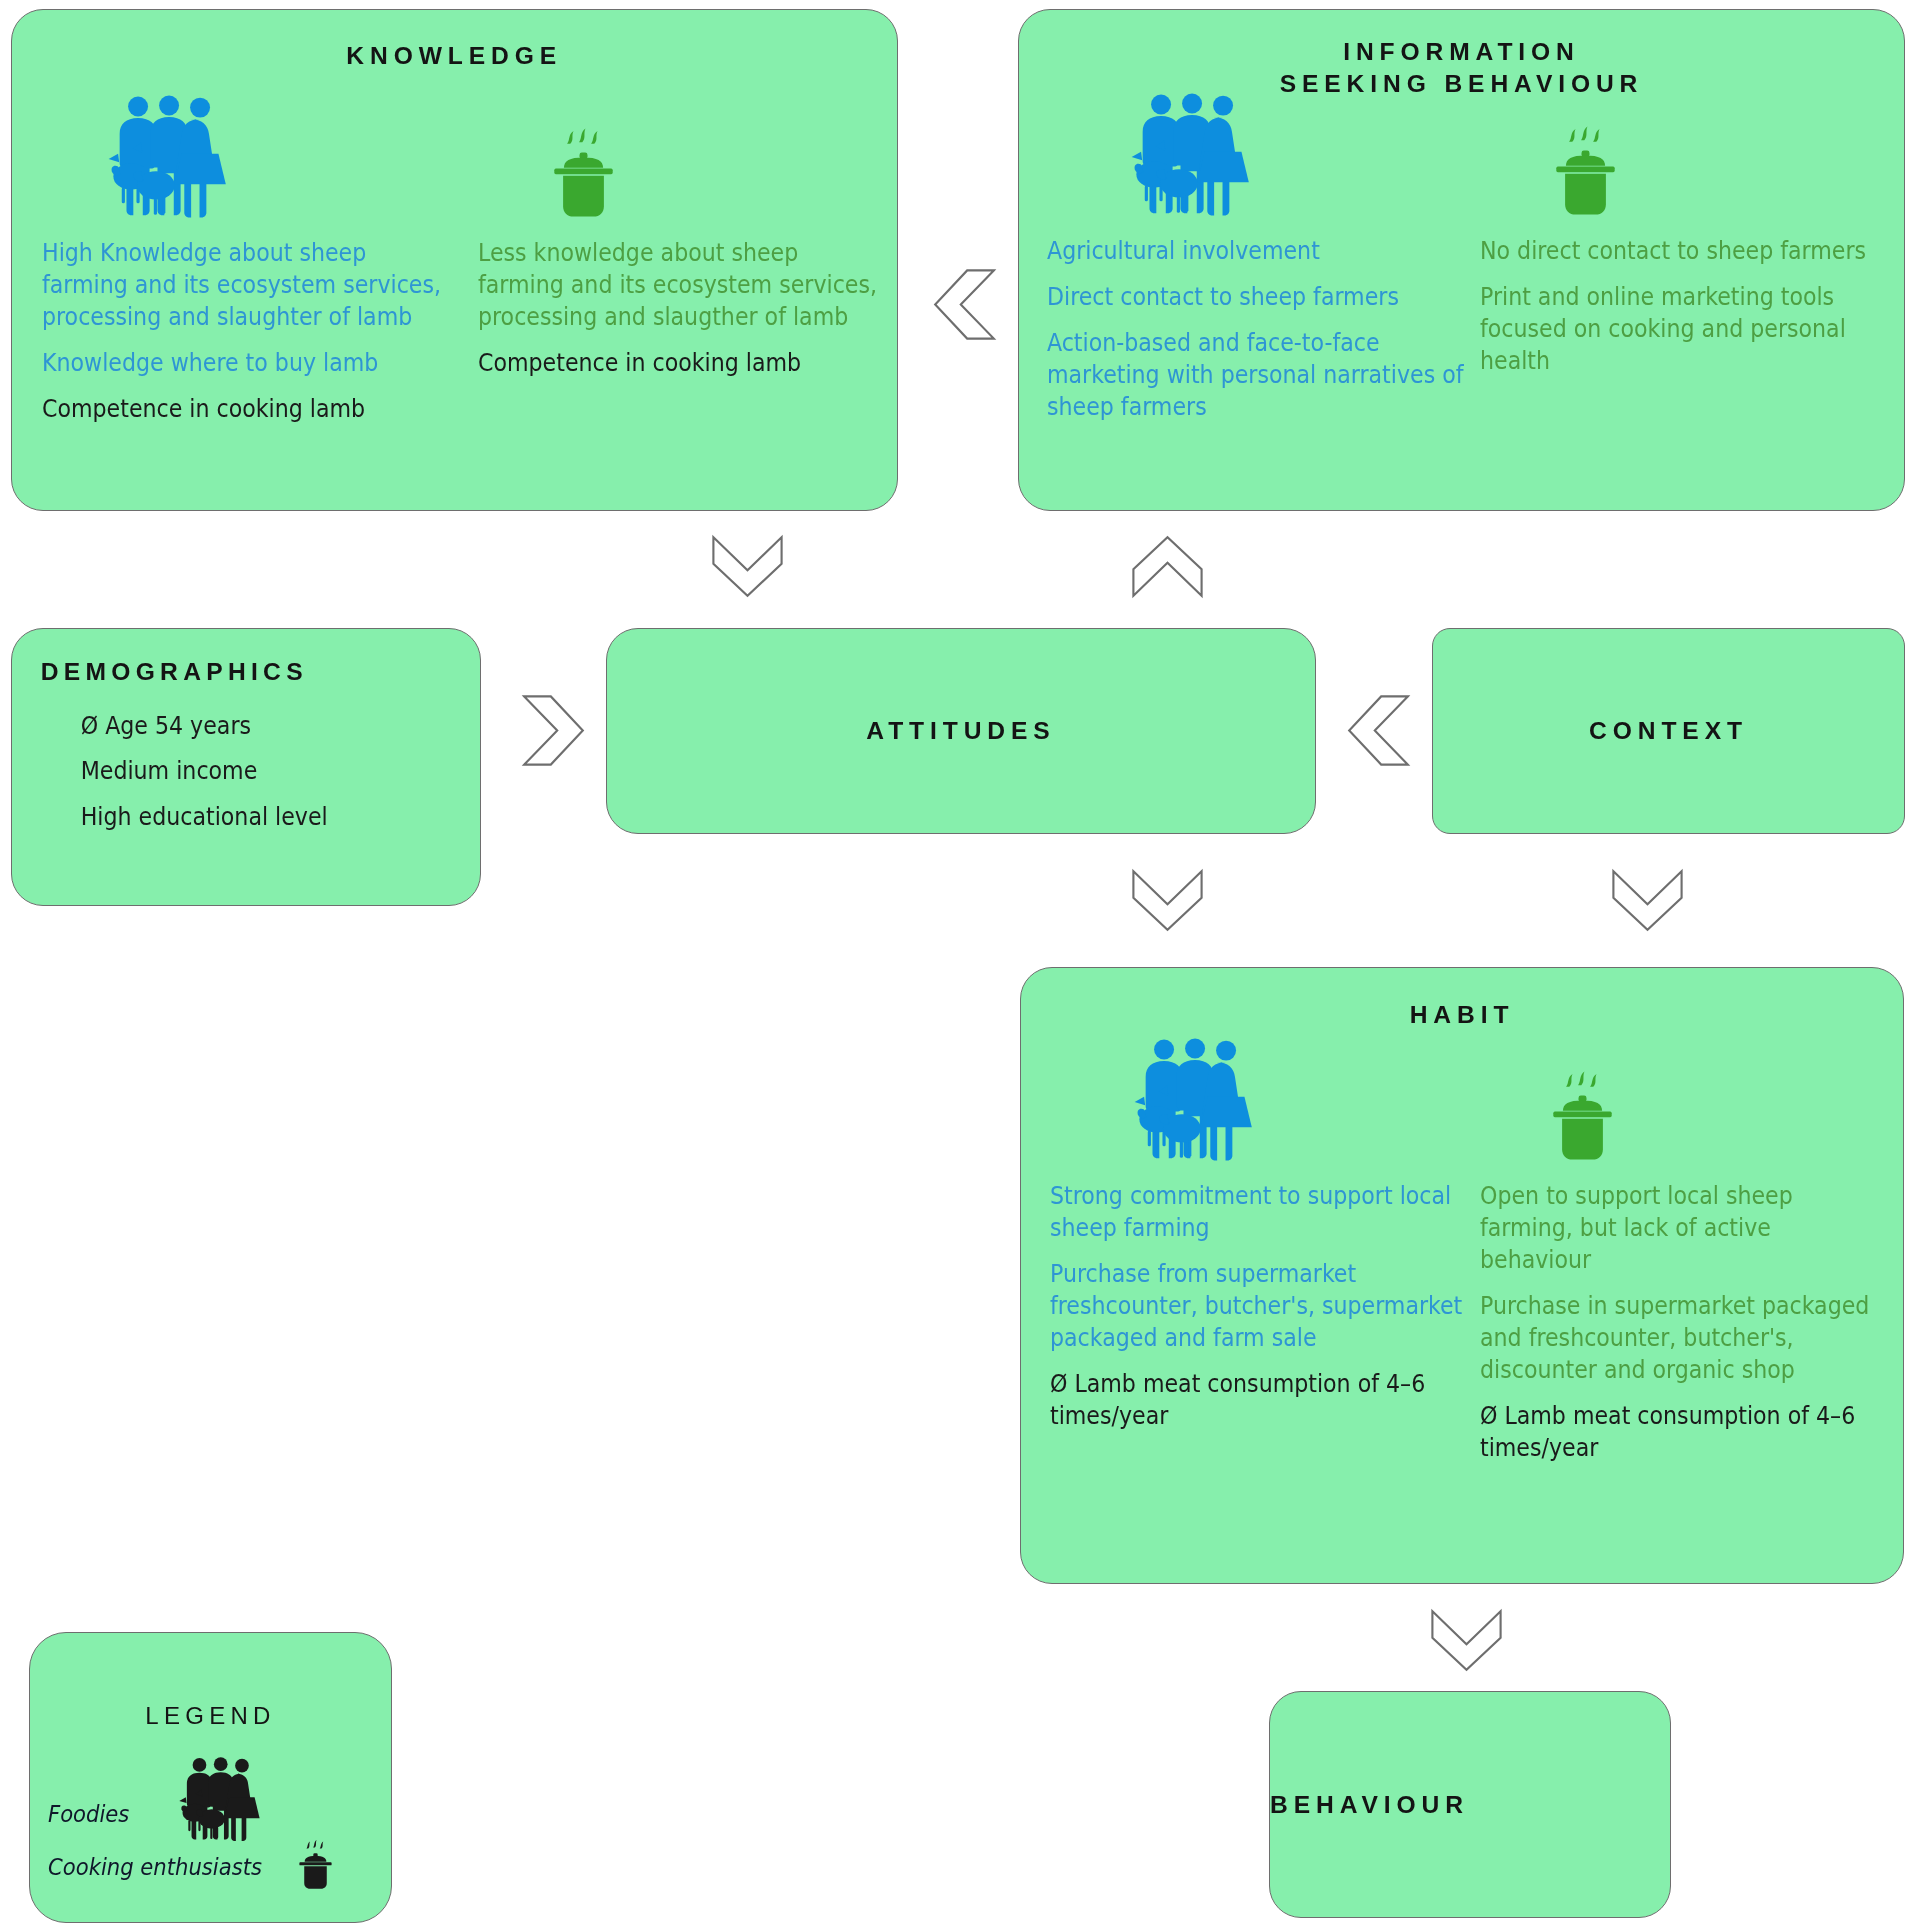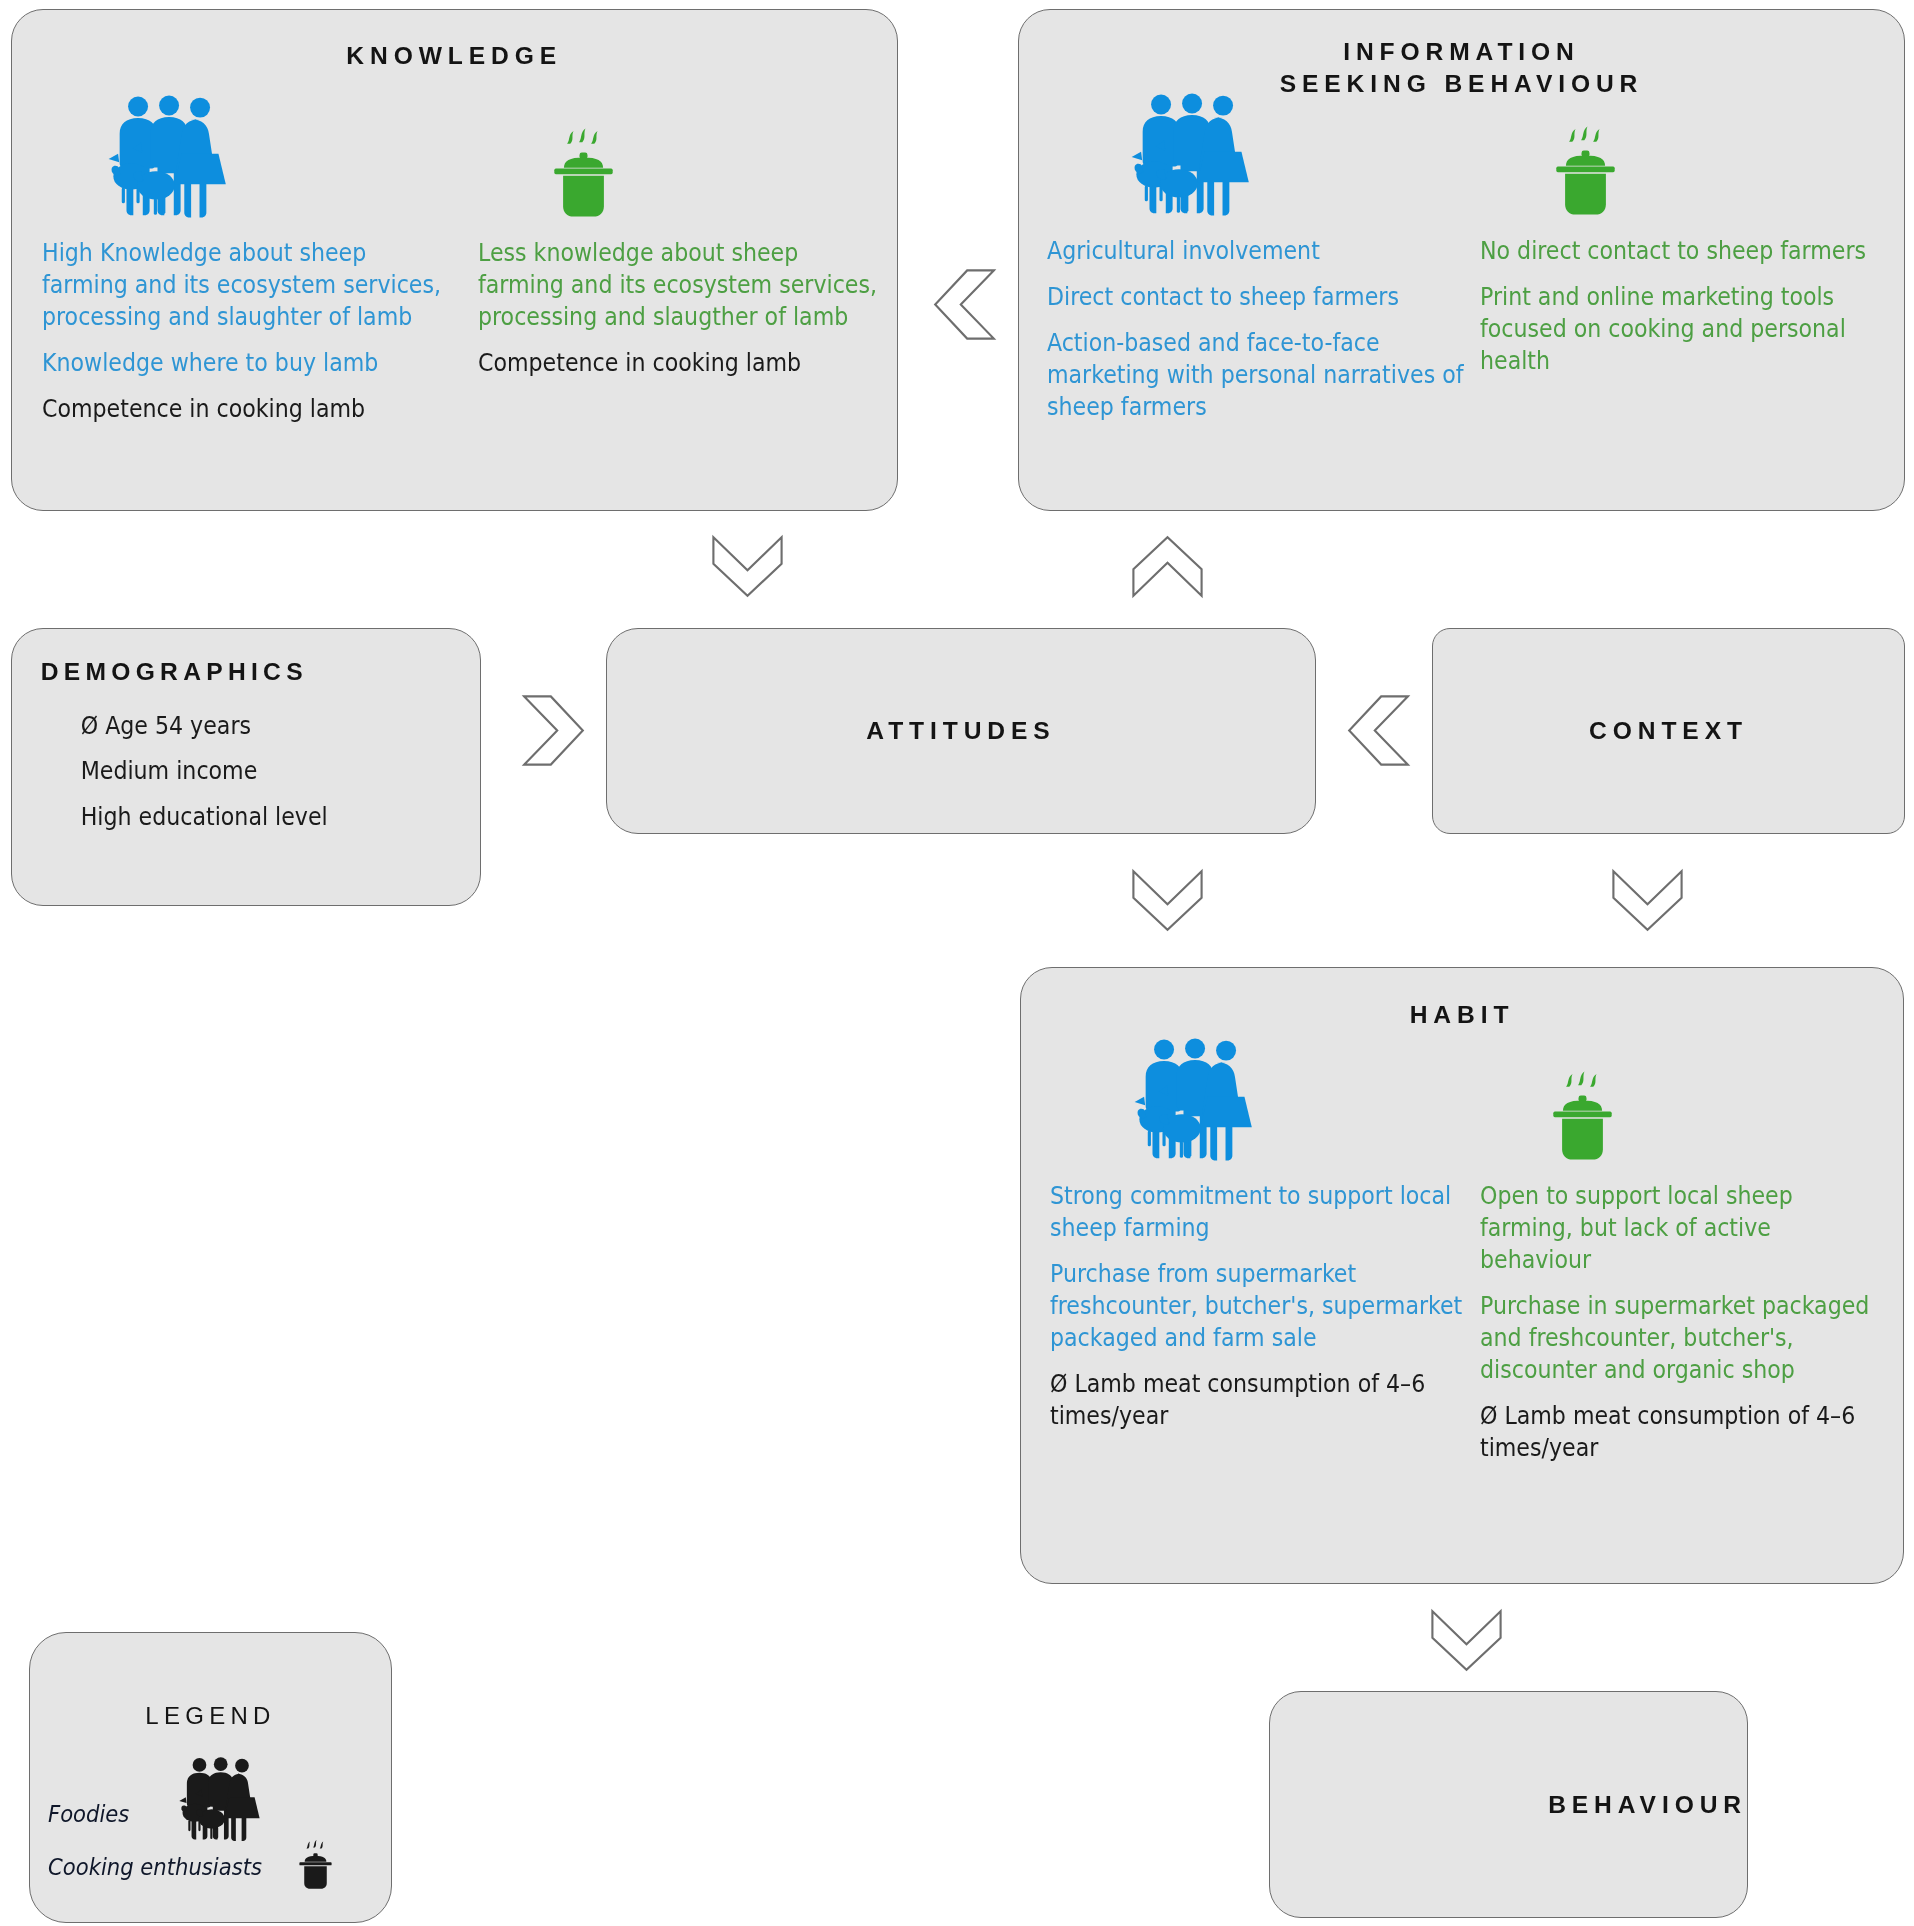--- a/index.html
+++ b/index.html
@@ -8,21 +8,21 @@
     width:1915px;height:1926px;
     position:relative;
     overflow:hidden;
     -webkit-font-smoothing:antialiased;
   }
   .stage{position:absolute;left:0;top:0;width:1915px;height:1926px;}
 
   
   .card{
     position:absolute;
-    background:#e5e5e5;
+    background:#86efac;
     border:1.1px solid #6e6e6e;
     border-radius:32px;
     box-sizing:border-box;
   }
   .card-title{
     font-size:24.6px;
     font-weight:bold;
     letter-spacing:5.9px;
     color:#141414;
     text-align:center;
@@ -206,21 +206,21 @@
         <use href="#gl-pot" fill="#3aa82f"></use>
       </svg>
     </div>
     <div class="txt" style="margin-top:18px;">
       <p class="para green">Open to support local sheep farming, but lack of active behaviour</p>
       <p class="para green">Purchase in supermarket packaged and freshcounter, butcher's, discounter and organic shop</p>
       <p class="para black">Ø Lamb meat consumption of 4–6 times/year</p>
     </div>
   </div>
 
-  <div class="card" style="left:1269px;top:1691px;width:479px;height:227px;display:flex;align-items:center;justify-content:flex-end;">
+  <div class="card" style="left:1269px;top:1691px;width:402px;height:227px;display:flex;align-items:center;justify-content:flex-start;">
     <div class="card-title">BEHAVIOUR</div>
   </div>
 
   <div class="card" style="left:29px;top:1632px;width:363px;height:291px;border-radius:37px;">
     <div class="legend-title" style="margin-top:69px;">LEGEND</div>
   </div>
 
   <div style="position:absolute;left:176px;top:1757px;">
     <svg width="88" height="85" viewBox="0 0 230 236">
       <use href="#gl-people-sheep" fill="#1a1a1a"></use>

